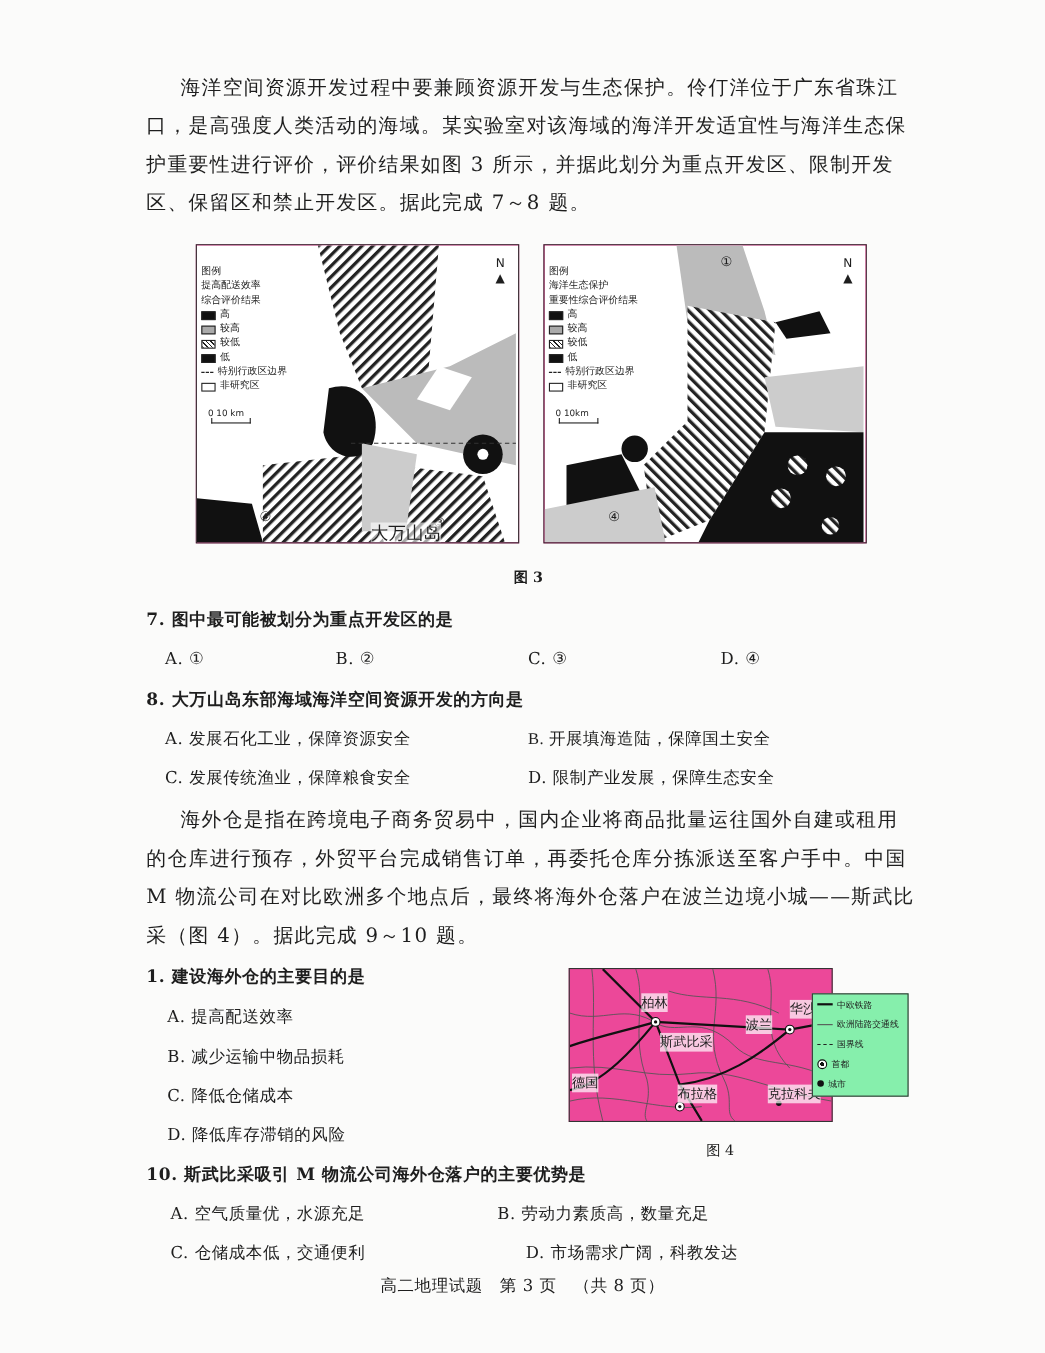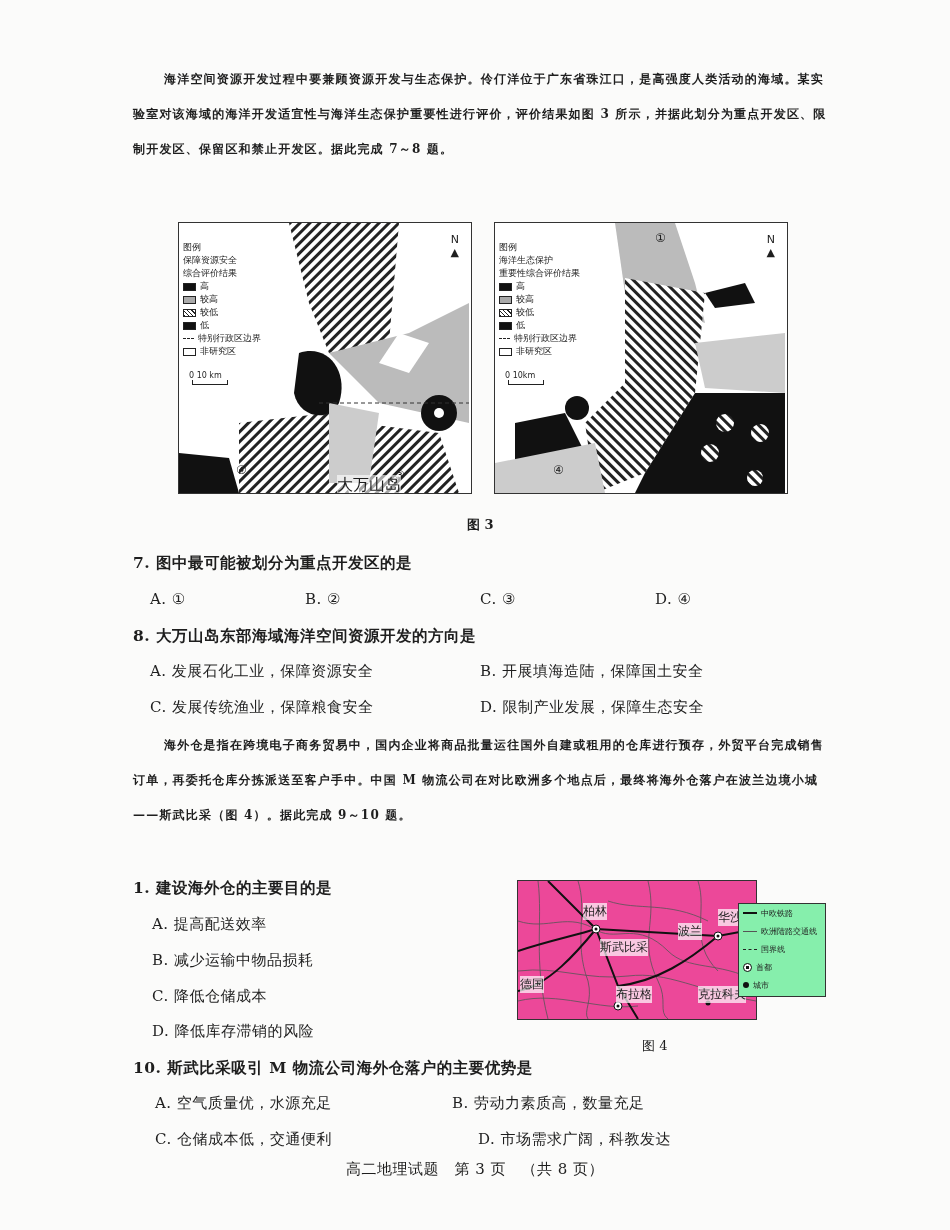--- a/index.html
+++ b/index.html
@@ -1,18 +1,18 @@
 <!DOCTYPE html>
 <html><head>
 <meta charset="utf-8">
 <style>
   html,body{margin:0;padding:0;}
   body{width:950px;height:1230px;background:#fbfbfa;position:relative;overflow:hidden;
        font-family:"DejaVu Serif","Liberation Serif",serif;color:#1e1e1e;}
-  .para{position:absolute;left:133px;width:700px;font-size:12px;line-height:35px;letter-spacing:1.2px;font-weight:bold;}
+  .para{position:absolute;left:133px;width:700px;font-size:18px;line-height:35px;letter-spacing:1.2px;font-weight:normal;}
   .para .indent{display:inline-block;width:31px;}
   .q{position:absolute;left:133px;font-size:15.5px;font-weight:bold;letter-spacing:0.5px;}
   .opt{position:absolute;font-size:15px;letter-spacing:0.5px;}
   .cap{position:absolute;font-size:13px;}
   .mapbox{position:absolute;border:1.5px solid #333;background:#ec4899;overflow:hidden;}
   .legend{position:absolute;left:4px;top:18px;font-size:9px;line-height:13px;color:#222;font-family:"DejaVu Sans",sans-serif;}
   .legend .row{display:flex;align-items:center;gap:4px;}
   .sw{display:inline-block;width:11px;height:6px;border:1px solid #222;}
   .sw.high{background:#111;}
   .sw.mh{background:#aaa;}
@@ -53,21 +53,21 @@
     <path d="M120 130 C150 120,170 150,160 180 C150 200,120 195,115 170 Z" fill="#111"></path>
     <circle cx="260" cy="190" r="18" fill="#111"></circle>
       <circle cx="260" cy="190" r="5" fill="#fff"></circle>
     <path d="M0 230 L50 235 L60 270 L0 270 Z" fill="#111"></path>
     <path d="M150 180 L200 190 L190 260 L150 260 Z" fill="#ccc"></path>
     <path d="M200 140 L220 110 L250 120 L230 150 Z" fill="#fff"></path>
     <path d="M140 180 L290 180" stroke="#333" stroke-dasharray="4 3" fill="none"></path>
   </svg>
   <div class="legend">
     <div>图例</div>
-    <div>保障资源安全</div>
+    <div>提高配送效率</div>
     <div>综合评价结果</div>
     <div class="row">
         <span class="sw high"></span>
         <span>高</span>
       </div>
     <div class="row">
         <span class="sw mh"></span>
         <span>较高</span>
       </div>
     <div class="row">
@@ -167,21 +167,21 @@
 <div class="cap" style="left:467px;top:516px;font-weight:bold;">图 3</div>
 
 <div class="q" style="top:553px;">7. 图中最可能被划分为重点开发区的是</div>
 <div class="opt" style="left:150px;top:590px;">A. ①</div>
 <div class="opt" style="left:305px;top:590px;">B. ②</div>
 <div class="opt" style="left:480px;top:590px;">C. ③</div>
 <div class="opt" style="left:655px;top:590px;">D. ④</div>
 
 <div class="q" style="top:626px;">8. 大万山岛东部海域海洋空间资源开发的方向是</div>
 <div class="opt" style="left:150px;top:662px;">A. 发展石化工业，保障资源安全</div>
-<div class="opt" style="left:480px;top:662px;">B. 开展填海造陆，保障国土安全</div>
+<div class="opt" style="left:480px;top:662px;font-family:Liberation Serif, serif;">B. 开展填海造陆，保障国土安全</div>
 <div class="opt" style="left:150px;top:698px;">C. 发展传统渔业，保障粮食安全</div>
 <div class="opt" style="left:480px;top:698px;">D. 限制产业发展，保障生态安全</div>
 
 <div class="para" style="top:728px;">
   <span class="indent"></span><span>海外仓是指在跨境电子商务贸易中，国内企业将商品批量运往国外自建或租用的仓库进行预存，外贸平台完成销售订单，再委托仓库分拣派送至客户手中。中国 M 物流公司在对比欧洲多个地点后，最终将海外仓落户在波兰边境小城——斯武比采（图 4）。据此完成 9～10 题。</span>
 </div>
 
 <div class="q" style="top:878px;">1. 建设海外仓的主要目的是</div>
 <div class="opt" style="left:152px;top:915px;">A. 提高配送效率</div>
 <div class="opt" style="left:152px;top:951px;">B. 减少运输中物品损耗</div>

